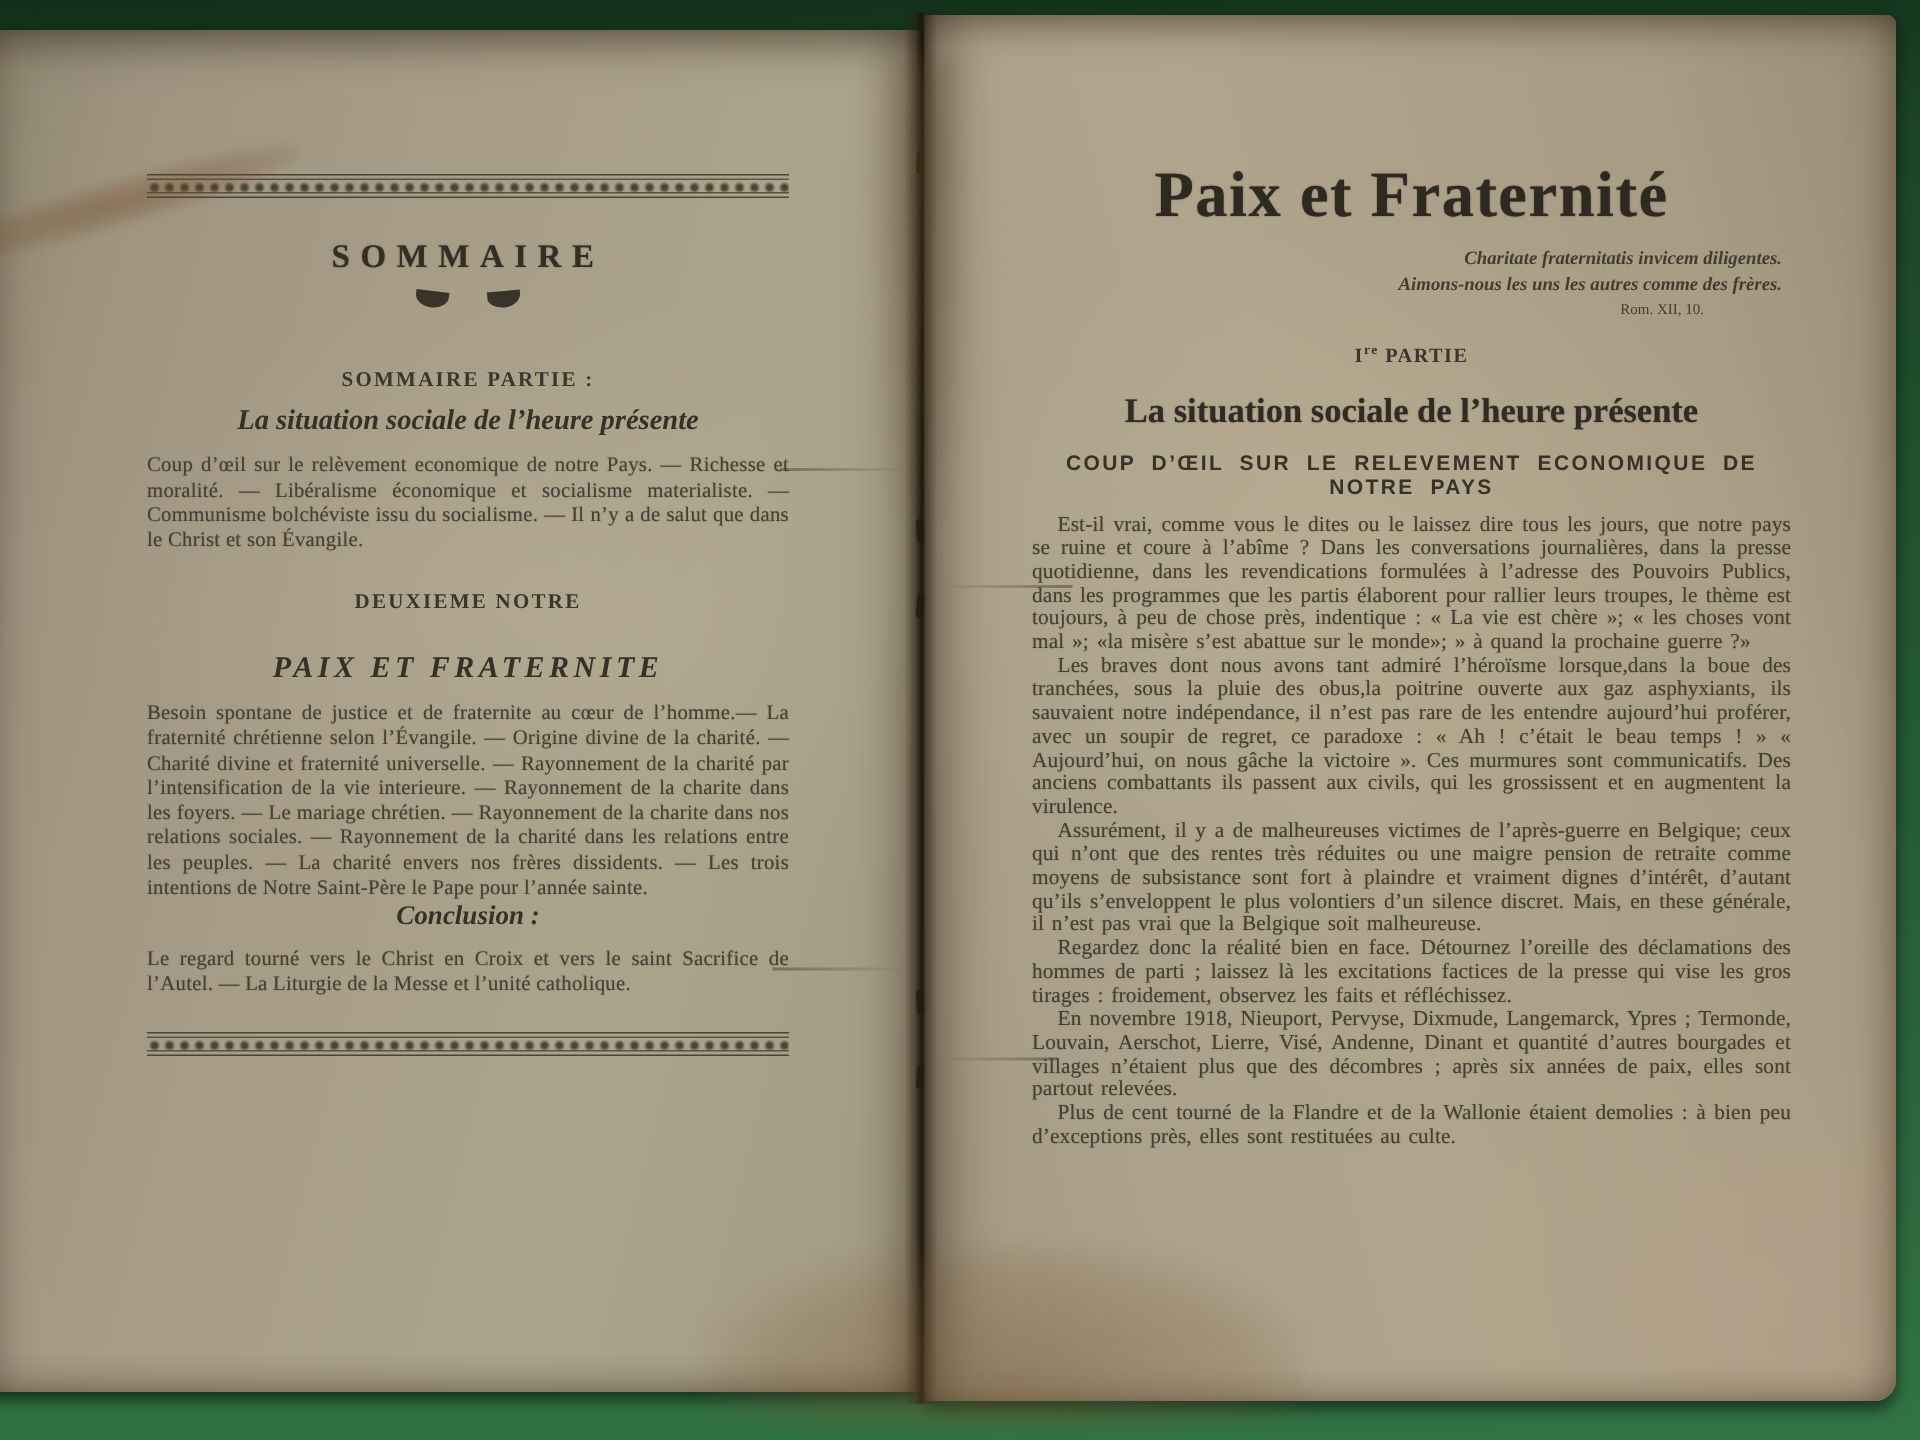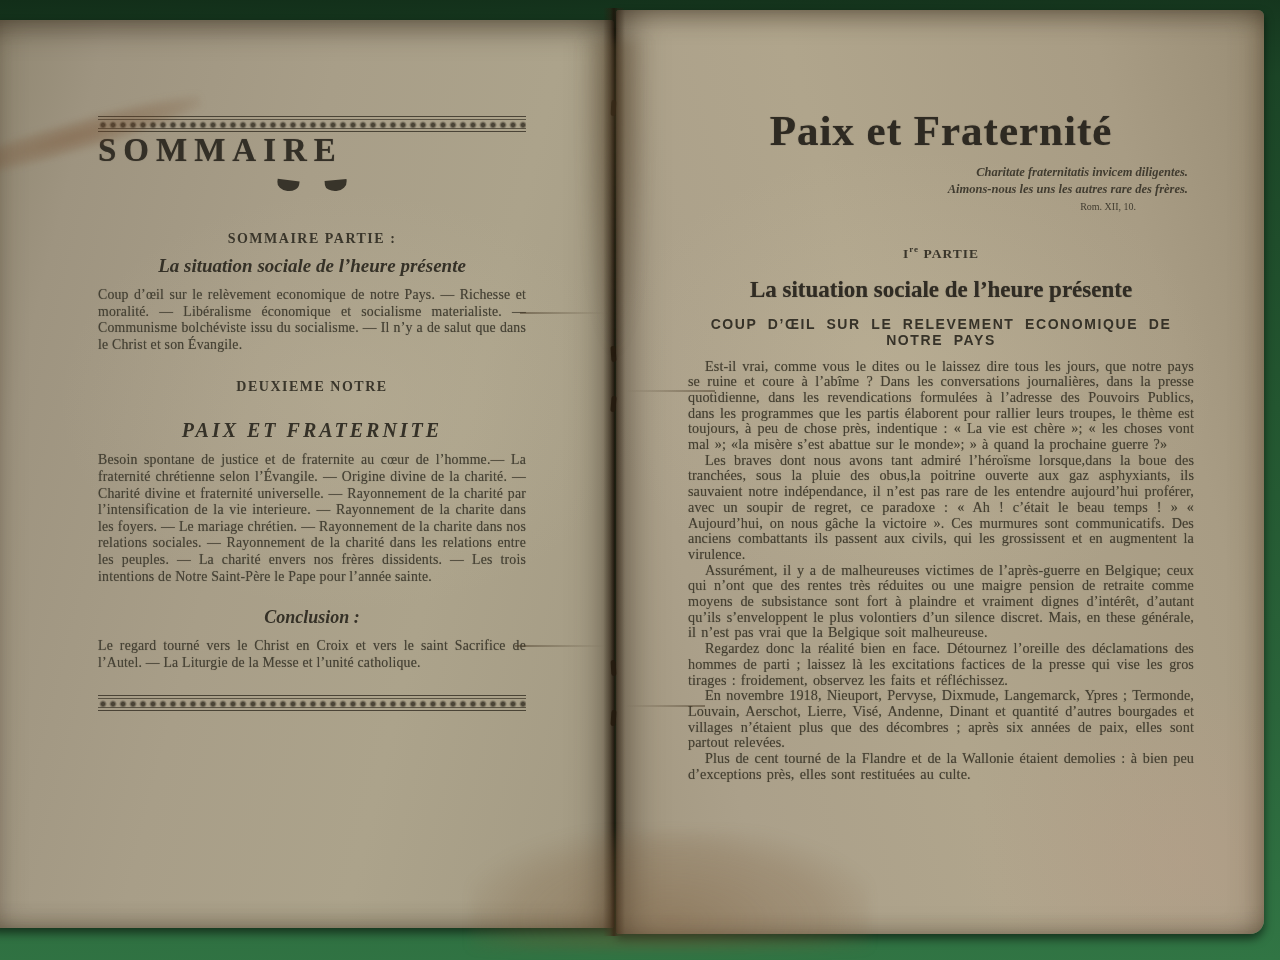--- a/index.html
+++ b/index.html
@@ -91,22 +91,22 @@
   .deco-border-inner{
     height:10px;
     border-top:1px solid rgba(58,52,40,.7);
     border-bottom:1px solid rgba(58,52,40,.7);
     background-image:radial-gradient(circle at 5px 5px, rgba(58,52,40,.85) 1.6px, rgba(58,52,40,.4) 2.8px, transparent 4px);
     background-size:10px 10px; background-repeat:repeat-x;
   }
   .deco-top{ margin-top:96px; }
   .deco-bottom{ margin-top:24px; }
   .sommaire{
-    text-align:left;
-    font-size:33px; font-weight:bold; letter-spacing:7px;
+    margin-top:26px; text-align:center;
+    font-size:22px; font-weight:bold; letter-spacing:7px;
     color:#332f26; text-shadow:0 0 1px rgba(51,47,38,.6);
   }
   .ornaments{ margin-top:8px; text-align:center; height:16px; }
   .fan{
     display:inline-block; width:22px; height:11px; margin:0 11px;
     background:#38342a; border-radius:0 0 22px 22px / 0 0 16px 16px;
   }
   .fan.l{ transform:rotate(7deg); }
   .fan.r{ transform:rotate(-5deg); border-radius:0 0 22px 22px / 0 0 18px 14px; }
   .part-heading{
@@ -121,42 +121,42 @@
   .lp-sub-caps{
     margin-top:24px; text-align:center;
     font-size:20px; font-weight:bold; font-style:italic; letter-spacing:3px; color:#353127;
   }
   .lp-body{
     margin-top:10px; text-align:justify;
     font-size:13.8px; line-height:16.6px; letter-spacing:.2px;
     color:#454134; text-shadow:0 0 .8px rgba(69,65,52,.55);
   }
   .lp-conclusion{
-    margin-top:22px; text-align:center;
+    text-align:center;
     font-size:18px; font-weight:bold; font-style:italic; color:#353127;
   }
 
   
   .rp-inner{ position:relative; width:100%; height:100%; padding:0 70px 0 72px; }
   .rp-title{
     margin-top:96px; text-align:center;
     font-size:43px; font-weight:bold; letter-spacing:1px;
     color:#2e2a22; text-shadow:0 0 1px rgba(46,42,34,.7);
   }
   .rp-epigraph{
     margin-top:9px; text-align:right; padding-right:6px;
     font-size:12.5px; font-style:italic; font-weight:bold;
     line-height:17px; color:#413c30;
   }
   .rp-epigraph-ref{
     text-align:right; padding-right:58px;
     font-size:10px; color:#413c30; line-height:18px;
   }
   .rp-part{
-    margin-top:28px; text-align:center;
+    margin-top:12px; text-align:center;
     font-size:13.5px; font-weight:bold; letter-spacing:1px; color:#3a362b;
   }
   .rp-part sup{ font-size:9px; }
   .rp-heading{
     margin-top:15px; text-align:center;
     font-size:23px; font-weight:bold; color:#302c24;
     text-shadow:0 0 1px rgba(48,44,36,.6);
   }
   .rp-subheading{
     margin-top:13px; text-align:center;
@@ -211,21 +211,21 @@
     </div>
   </div>
 
   <div class="page page-right">
     <div class="rp-inner">
 
       <div class="rp-title">Paix et Fraternité</div>
 
       <div class="rp-epigraph">
         <div>Charitate fraternitatis invicem diligentes.</div>
-        <div>Aimons-nous les uns les autres rare des frères.</div>
+        <div>Aimons-nous les uns les autres comme des frères.</div>
       </div>
       <div class="rp-epigraph-ref">Rom. XII, 10.</div>
 
       <div class="rp-part">
         <span>I</span><sup>re</sup><span> PARTIE</span>
       </div>
 
       <div class="rp-heading">La situation sociale de l’heure présente</div>
 
       <div class="rp-subheading">COUP D’ŒIL SUR LE RELEVEMENT ECONOMIQUE DE NOTRE PAYS</div>

